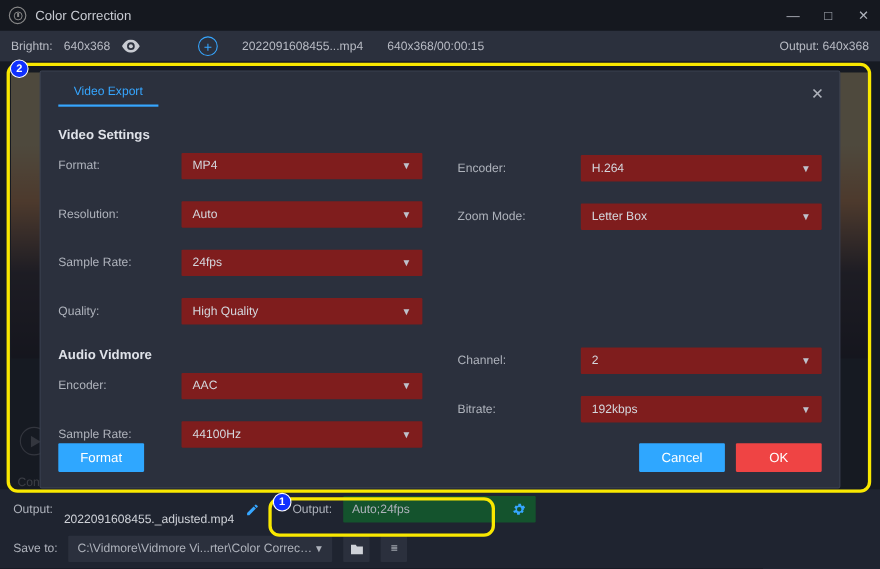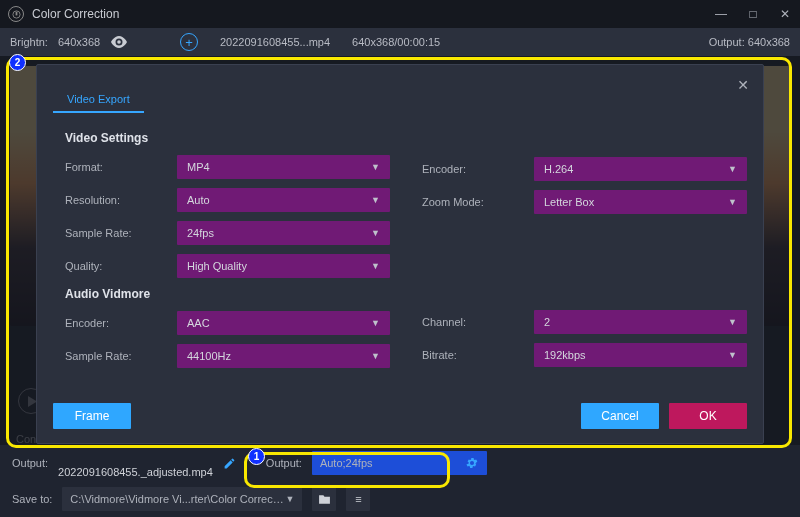--- a/index.html
+++ b/index.html
@@ -30,43 +30,43 @@
   .playbtn svg { fill:#8f93a0; width:9px; height:11px; margin-left:2px;}
   .sliders { position:absolute; left:10px; bottom:0; right:10px; top:370px; padding-left:6px; }
   .slider-row { display:flex; align-items:center; height:26px; }
   .slider-row .lbl { width:58px; font-size:11px; color:#aeb2bb;}
 
   
   .overlay { position:absolute; top:56px; left:0; right:0; bottom:72px; background: rgba(20,23,30,0.75); }
   .dialog { position:absolute; left:36px; right:36px; top:64px; height:380px; background:#2b303d; border:1px solid #3a4050; border-radius:2px; }
   .dlg-close { position:absolute; right:14px; top:12px; color:#aeb2bb; cursor:pointer; font-size:14px; }
   .dlg-title { padding:14px 16px 4px; font-size:12px; color:#c8cbd2; }
-  .dlg-tabs { padding:0 16px; margin-top:22px; }
+  .dlg-tabs { padding:0 16px; margin-top:6px; }
   .dlg-tab { display:inline-block; border-bottom:2px solid #36a6ff; color:#36a6ff; font-size:11px; padding:6px 14px; }
-  .dlg-body { padding:16px 16px 0 28px; display:flex; gap:32px; }
+  .dlg-body { padding:16px 16px 0 16px; display:flex; gap:32px; }
   .col { flex:1; }
   .section-head { font-weight:600; font-size:12px; color:#dfe2e9; margin:2px 0 10px; }
-  .row { display:flex; align-items:center; margin-bottom:9px;justify-content:flex-end; }
+  .row { display:flex; align-items:center; margin-bottom:20px;justify-content:flex-end; }
   .row .lbl { width:112px; font-size:11px; color:#aeb2bb;}
-  .select { flex:1; height:24px; background:#701a75; color:#d4d7dd; display:flex; align-items:center; justify-content:space-between; padding:0 10px; font-size:11px; cursor:pointer; border-radius:1px; }
+  .select { flex:1; height:24px; background:#7f1d1d; color:#d4d7dd; display:flex; align-items:center; justify-content:space-between; padding:0 10px; font-size:11px; cursor:pointer; border-radius:1px; }
   .select .caret { font-size:9px; color:#bfc2cc; }
   .rcol-spacer { height: 28px; }
   .dlg-footer { position:absolute; left:16px; right:16px; bottom:14px; display:flex; align-items:center; }
   .btn { height:26px; min-width:78px; padding:0 18px; border:none; border-radius:1px; font-size:12px; cursor:pointer; display:inline-flex; align-items:center; justify-content:center; }
   .btn-accent { background:#2fa7ff; color:#fff; }
-  .btn-accent2 { background:#be185d; color:#fff; }
+  .btn-accent2 { background:#ef4444; color:#fff; }
   .dlg-footer .spacer { flex:1; }
   .dlg-footer .btn + .btn { margin-left:10px; }
 
   
   .bottom { position:absolute; left:0; right:0; bottom:0; height:72px; background:#1f2430; }
   .bottom-row { display:flex; align-items:center; height:36px; padding:0 12px; font-size:11px; color:#aeb2bb; gap:10px; }
   .out-text { color:#cfd2d8;margin-top:17px; }
   .pen-icon { color:#36a6ff; cursor:pointer; }
-  .out-select { width:175px; height:24px; background:#1d4ed8; display:flex; align-items:center; padding:0 8px; gap:6px; border-radius:1px; justify-content:space-between; }
+  .out-select { width:175px; height:24px; background:#14532d; display:flex; align-items:center; padding:0 8px; gap:6px; border-radius:1px; justify-content:space-between; }
   .out-select .gear { color:#36a6ff; cursor:pointer; font-size:13px; }
   .saveto-select { width:240px; height:24px; background:#2b303d; display:flex; align-items:center; padding:0 8px; cursor:pointer; justify-content:space-between; border-radius:1px;}
   .tiny-ic { width:24px; height:24px; background:#2b303d; display:flex; align-items:center; justify-content:center; cursor:pointer; border-radius:1px; color:#cfd2d8; font-size:11px;}
   .export-btn { margin-left:auto; height:34px; width:120px; background:#2fa7ff; color:#fff; border:none; border-radius:2px; font-size:13px; cursor:pointer; }
 
   
   .hl { position:absolute; border:3px solid #f9e800; border-radius:10px; pointer-events:none; z-index:50; }
   .hl-badge { position:absolute; width:17px; height:17px; border-radius:50%; background:#1030ff; color:#fff; font-size:10px; font-weight:700; display:flex; align-items:center; justify-content:center; z-index:60; pointer-events:none; border:1px solid #fff; }
 
   svg { display:block; }
@@ -212,21 +212,21 @@
         <div class="row">
           <span class="lbl">Bitrate:</span>
           <div class="select">
             <span>192kbps</span>
               <span class="caret">▼</span>
           </div>
         </div>
       </div>
     </div>
     <div class="dlg-footer">
-      <button class="btn btn-accent">Frame</button>
+      <button class="btn btn-accent">Format</button>
       <span class="spacer"></span>
       <button class="btn btn-accent">Cancel</button>
       <button class="btn btn-accent2">OK</button>
     </div>
   </div>
 
   <div class="bottom">
     <div class="bottom-row">
       <span>Output:</span>
       <span class="out-text">2022091608455._adjusted.mp4</span>

